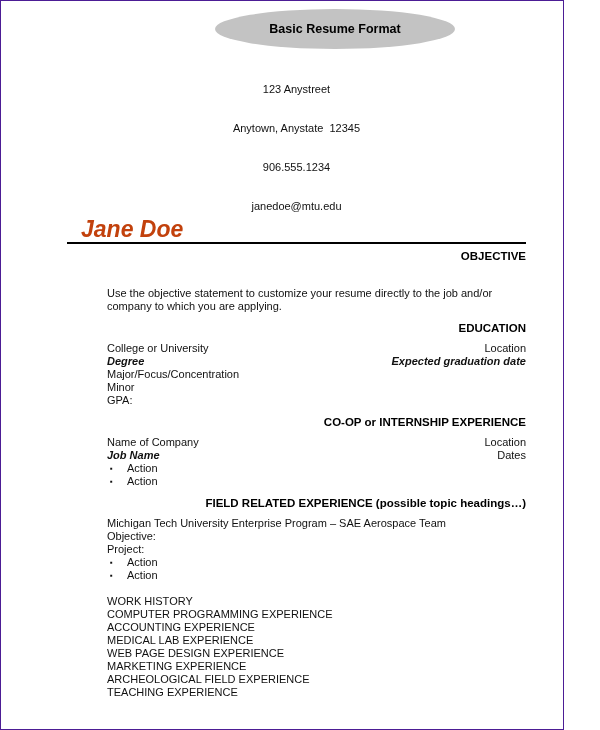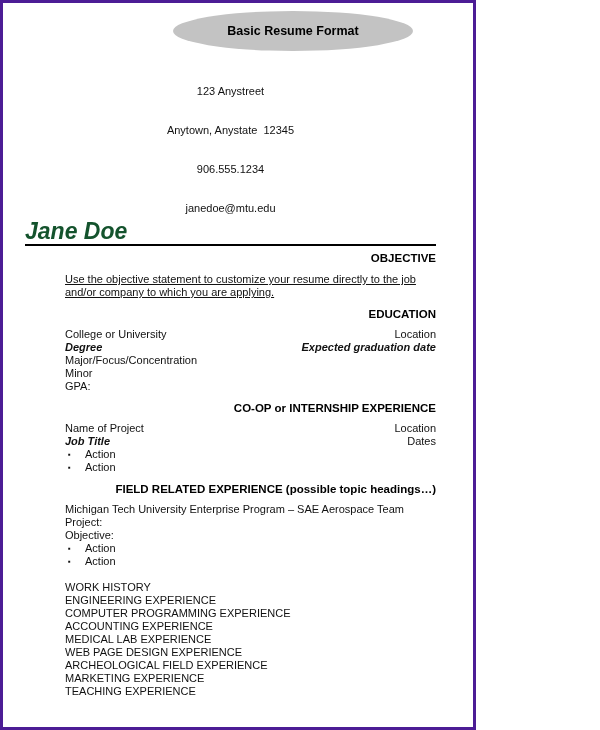--- a/index.html
+++ b/index.html
@@ -1,38 +1,38 @@
 <!DOCTYPE html>
 <html><head>
 <meta charset="utf-8">
 <style>
   html,body{margin:0;padding:0;background:#fff;}
   .page{
-    width:476px;height:730px;box-sizing:border-box;overflow:hidden;
-    border:3px solid #4c1d95;background:#ffffff;
+    width:564px;height:730px;box-sizing:border-box;overflow:hidden;
+    border:1px solid #4c1d95;background:#ffffff;
     font-family:"Liberation Sans","DejaVu Sans",sans-serif;
-    font-size:11px;line-height:13px;color:#111;
+    font-size:11px;line-height:13px;color:#111;padding-left:44px;
   }
   .banner{
     width:240px;height:40px;margin:8px 0 0 170px;background:#c3c3c3;
     border-radius:50%;display:flex;align-items:center;justify-content:center;
   }
   .banner-label{font-weight:700;font-size:12.5px;color:#000;}
   .header{position:relative;margin:8px 37px 0 22px;}
   .contact{text-align:center;white-space:pre;}
   .name{
-    position:absolute;left:0;bottom:-2px;
-    font-style:italic;font-weight:700;font-size:23px;line-height:24px;color:#14532d;
+    position:absolute;left:14px;bottom:-2px;
+    font-style:italic;font-weight:700;font-size:23px;line-height:24px;color:#c2410c;
   }
   .rule{height:2px;background:#000;margin:3px 37px 0 22px;}
   .h{font-weight:700;font-size:11.5px;line-height:13px;margin:9px 37px 0 22px;color:#000;text-align:right;}
   .mt6{margin-top:6px;}
   .mt11{}
   .indent{margin-left:62px;margin-right:37px;}
-  .para{margin-top:8px;text-decoration:underline;}
+  .para{margin-top:24px;}
   .block{margin-top:7px;}
   .pre{white-space:pre-wrap;}
   .row2{display:flex;justify-content:space-between;}
   .bold{font-weight:700;font-style:italic;}
   .bullet-row{display:flex;margin-left:3px;}
   .bullet{width:17px;font-size:8px;line-height:13px;flex:none;}
   .topics{margin-top:13px;}
 </style>
 </head>
 <body>
@@ -68,56 +68,55 @@
       <span>Expected graduation date</span>
     </div>
     <div>Major/Focus/Concentration</div>
     <div>Minor</div>
     <div>GPA:</div>
   </div>
 
   <div class="h">CO-OP or INTERNSHIP EXPERIENCE</div>
   <div class="indent block">
     <div class="row2">
-      <span>Name of Project</span>
+      <span>Name of Company</span>
       <span>Location</span>
     </div>
     <div class="row2">
-      <span class="bold">Job Title</span>
+      <span class="bold">Job Name</span>
       <span>Dates</span>
     </div>
     <div class="bullet-row">
       <span class="bullet">▪</span>
       <span>Action</span>
     </div>
     <div class="bullet-row">
       <span class="bullet">▪</span>
       <span>Action</span>
     </div>
   </div>
 
   <div class="h">FIELD RELATED EXPERIENCE (possible topic headings…)</div>
   <div class="indent block">
     <div>Michigan Tech University Enterprise Program – SAE Aerospace Team</div>
+    <div>Objective:</div>
     <div>Project:</div>
-    <div>Objective:</div>
     <div class="bullet-row">
       <span class="bullet">▪</span>
       <span>Action</span>
     </div>
     <div class="bullet-row">
       <span class="bullet">▪</span>
       <span>Action</span>
     </div>
     <div class="topics">
       <div>WORK HISTORY</div>
-      <div>ENGINEERING EXPERIENCE</div>
       <div>COMPUTER PROGRAMMING EXPERIENCE</div>
       <div>ACCOUNTING EXPERIENCE</div>
       <div>MEDICAL LAB EXPERIENCE</div>
       <div>WEB PAGE DESIGN EXPERIENCE</div>
+      <div>MARKETING EXPERIENCE</div>
       <div>ARCHEOLOGICAL FIELD EXPERIENCE</div>
-      <div>MARKETING EXPERIENCE</div>
       <div>TEACHING EXPERIENCE</div>
     </div>
   </div>
 
 </div>
 
 </body></html>

